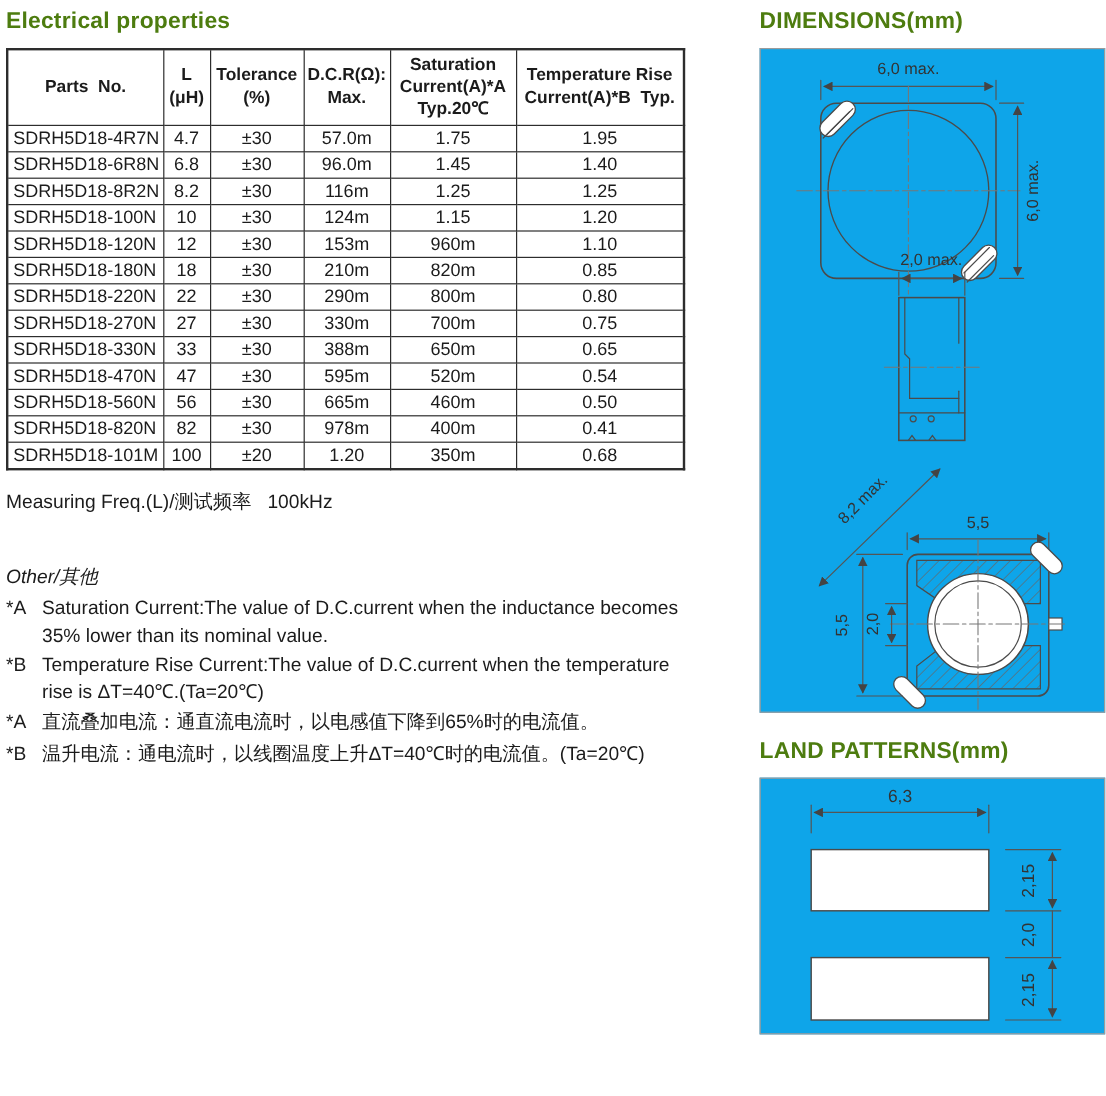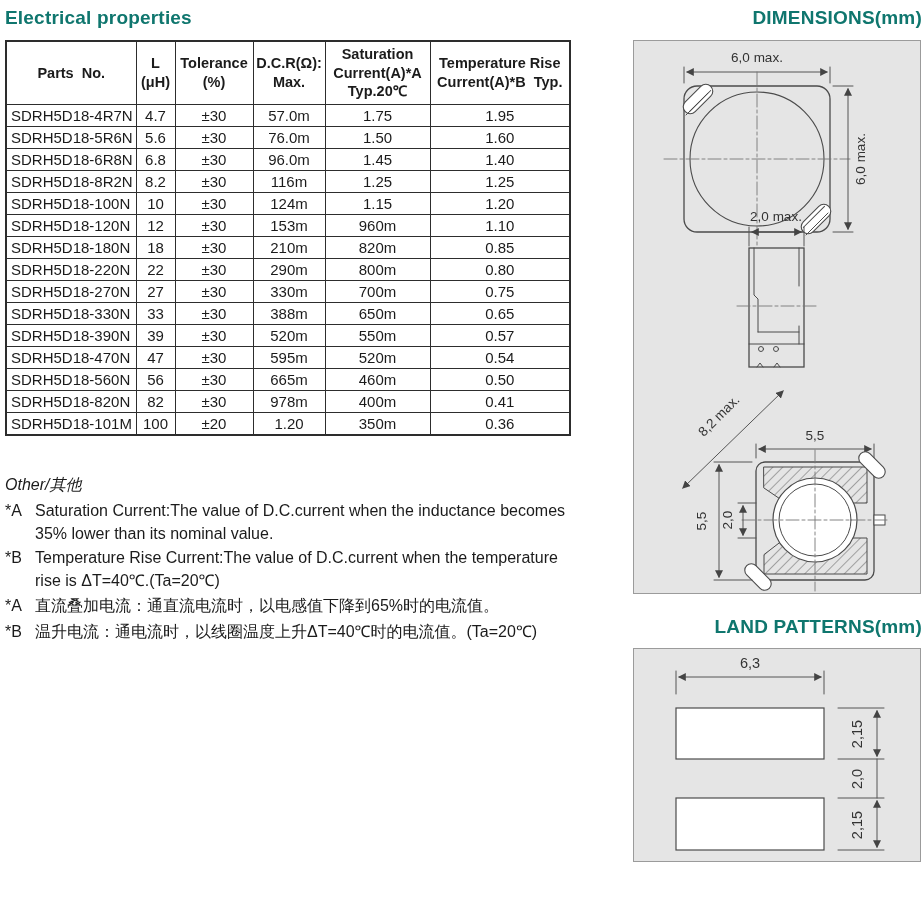--- a/index.html
+++ b/index.html
@@ -1,43 +1,43 @@
 <!DOCTYPE html>
 <html><head>
 <meta charset="utf-8">
 <style>
   html,body { margin:0; padding:0; }
   body {
     width:922px; height:913px; position:relative; background:#ffffff;
     font-family:"Liberation Sans", sans-serif; color:#1b1b1b; overflow:hidden;
   }
   .section-title {
-    color:#0f766e; font-weight:bold; font-size:19px; line-height:23px;
+    color:#4d7c0f; font-weight:bold; font-size:19px; line-height:23px;
     margin:0; letter-spacing:0.2px;
   }
   
   .left-col { position:absolute; left:5px; top:6px; width:575px; }
   table.spec { border-collapse:collapse; width:564px; table-layout:fixed; margin-top:11px; border:2px solid #2d2d2d; }
   .spec th, .spec td { border:1px solid #2d2d2d; overflow:hidden; }
   .spec th {
     font-size:14.5px; font-weight:bold; text-align:center; vertical-align:middle;
     white-space:pre-wrap; line-height:1.3; padding:2px 0; height:58px;
   }
   .spec td { font-size:15px; height:21px; line-height:21px; text-align:center; padding:0 2px; }
   .spec td.partno { text-align:left; padding-left:4px; }
   .notes { margin-top:13px; font-size:16px; }
   .plain-line { white-space:pre-wrap; line-height:28px; }
   .other-line { margin-top:36px; line-height:26px;font-style:italic; }
   .note { display:flex; margin-top:1px; line-height:23px; }
   .note .lbl { width:30px; flex:none; }
   .note .txt { white-space:pre-wrap; flex:1; }
   .note.cn { line-height:25px; }
   
-  .right-col { position:absolute; left:633px; top:6px; width:289px;text-align:right; }
-  .frame { border:1.5px solid #9b9b9b; background:#e5e5e5; }
+  .right-col { position:absolute; left:633px; top:6px; width:289px; }
+  .frame { border:1.5px solid #9b9b9b; background:#0ea5e9; }
   .dims-frame { width:286px; height:552px; margin-top:11px; }
   .land-frame { width:286px; height:212px; margin-top:10px; }
   .land-title { margin-top:21px; }
   svg { display:block; }
   svg text { font-family:"Liberation Sans", sans-serif; fill:#333; }
   .dimtxt { font-size:13.5px; }
   .landtxt { font-size:14.5px; }
 </style>
 </head>
 <body>
@@ -73,28 +73,20 @@
     <tbody>
       <tr>
         <td class="partno">SDRH5D18-4R7N</td>
         <td>4.7</td>
         <td>±30</td>
         <td>57.0m</td>
         <td>1.75</td>
         <td>1.95</td>
       </tr>
       <tr>
-        <td class="partno">SDRH5D18-5R6N</td>
-        <td>5.6</td>
-        <td>±30</td>
-        <td>76.0m</td>
-        <td>1.50</td>
-        <td>1.60</td>
-      </tr>
-      <tr>
         <td class="partno">SDRH5D18-6R8N</td>
         <td>6.8</td>
         <td>±30</td>
         <td>96.0m</td>
         <td>1.45</td>
         <td>1.40</td>
       </tr>
       <tr>
         <td class="partno">SDRH5D18-8R2N</td>
         <td>8.2</td>
@@ -143,28 +135,20 @@
         <td>700m</td>
         <td>0.75</td>
       </tr>
       <tr>
         <td class="partno">SDRH5D18-330N</td>
         <td>33</td>
         <td>±30</td>
         <td>388m</td>
         <td>650m</td>
         <td>0.65</td>
-      </tr>
-      <tr>
-        <td class="partno">SDRH5D18-390N</td>
-        <td>39</td>
-        <td>±30</td>
-        <td>520m</td>
-        <td>550m</td>
-        <td>0.57</td>
       </tr>
       <tr>
         <td class="partno">SDRH5D18-470N</td>
         <td>47</td>
         <td>±30</td>
         <td>595m</td>
         <td>520m</td>
         <td>0.54</td>
       </tr>
       <tr>
@@ -182,26 +166,27 @@
         <td>978m</td>
         <td>400m</td>
         <td>0.41</td>
       </tr>
       <tr>
         <td class="partno">SDRH5D18-101M</td>
         <td>100</td>
         <td>±20</td>
         <td>1.20</td>
         <td>350m</td>
-        <td>0.36</td>
+        <td>0.68</td>
       </tr>
     </tbody>
   </table>
 
   <div class="notes">
+    <div class="plain-line">Measuring Freq.(L)/测试频率   100kHz</div>
     <div class="other-line">Other/其他</div>
     <div class="note">
       <span class="lbl">*A</span>
       <span class="txt">Saturation Current:The value of D.C.current when the inductance becomes
 35% lower than its nominal value.</span>
     </div>
     <div class="note">
       <span class="lbl">*B</span>
       <span class="txt">Temperature Rise Current:The value of D.C.current when the temperature
 rise is ΔT=40℃.(Ta=20℃)</span>

